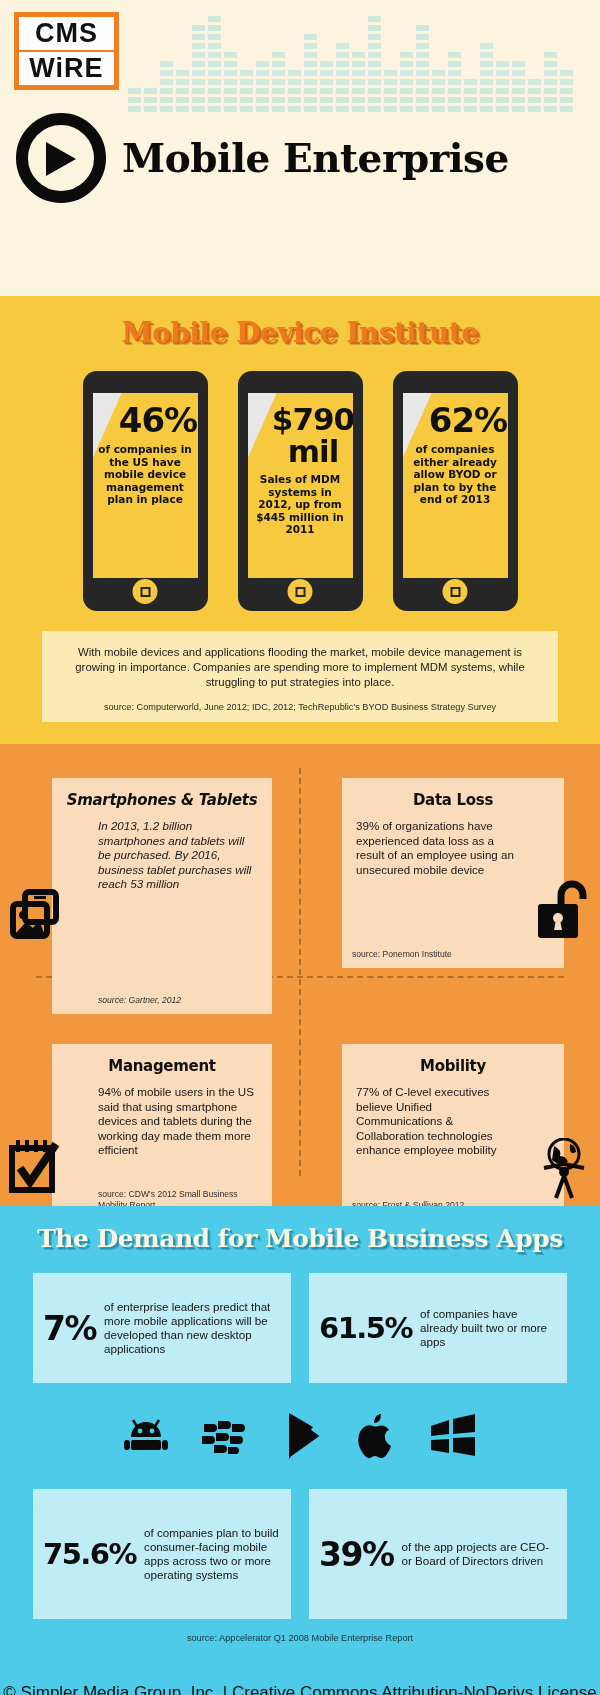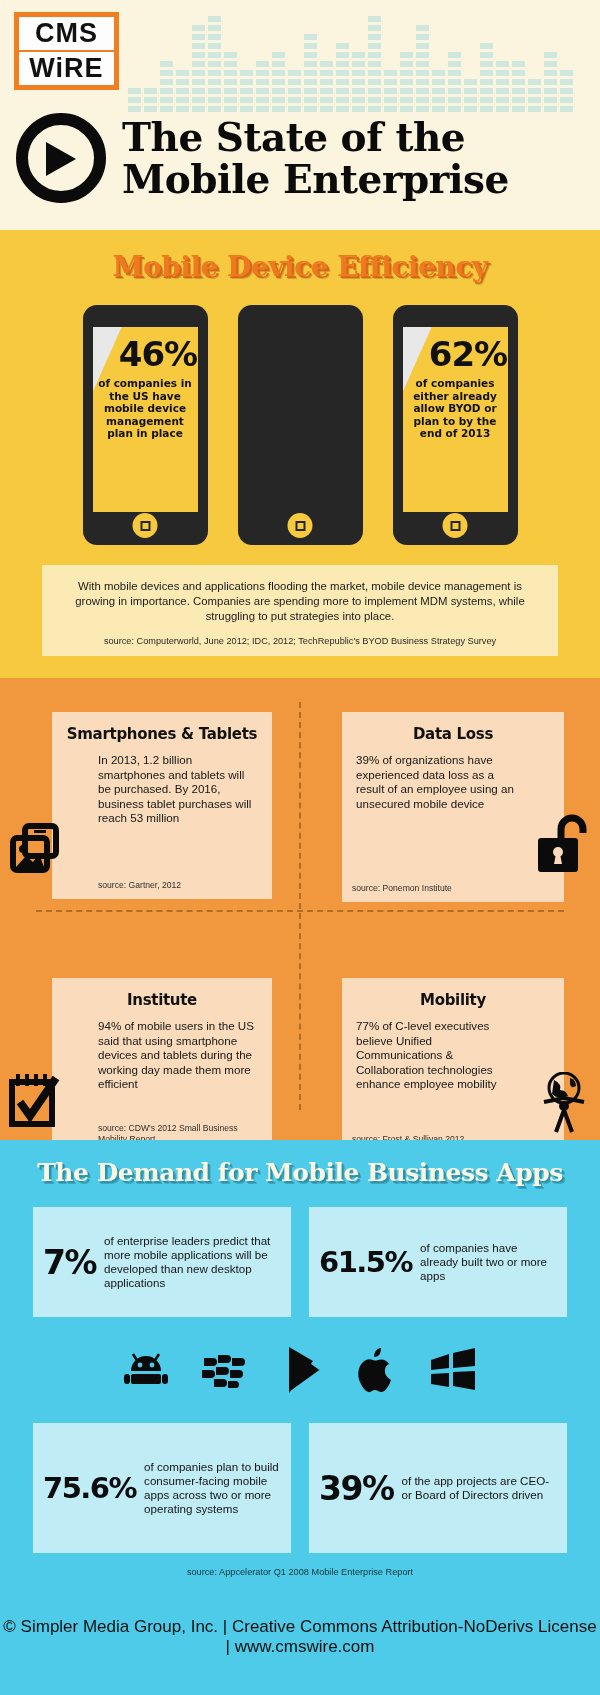--- a/index.html
+++ b/index.html
@@ -5,21 +5,21 @@
   * { box-sizing: border-box; margin:0; padding:0; }
   body {
     width:600px; height:1695px;
     font-family:"Liberation Sans", sans-serif;
     background:#fbf4de;
     overflow:hidden;
   }
   .page { position:relative; width:600px; height:1695px; }
 
   
-  .header { position:relative; height:230px; background:#fbf4de; }
+  .header { position:relative; height:296px; background:#fbf4de; }
   .logo {
     position:absolute; left:14px; top:12px;
     width:105px; height:78px;
     background:#ef7f20;
     padding:5px 5px;
   }
   .logo-line {
     background:#fdfdfd; color:#111;
     font-weight:bold; font-size:27px; line-height:33px;
     letter-spacing:1px; text-align:center;
@@ -107,21 +107,21 @@
   .sec-quad { position:relative; height:462px; background:#f1983e; padding:24px 0 0 0; }
   .vline { position:absolute; left:299px; top:24px; bottom:30px; width:0;
            border-left:2px dashed #7a4a12; opacity:.55; }
   .hline { position:absolute; left:36px; right:36px; top:232px; height:0;
            border-top:2px dashed #7a4a12; opacity:.55; }
   .quad-row { display:flex; }
   .quad { width:300px; position:relative; height:210px; }
   .card {
     position:absolute; background:#fadcbd;
   }
-  .q1 .card { left:52px;  top:10px; width:220px; height:187px; }
+  .q1 .card { left:52px;  top:10px; width:220px; height:236px;font-style:italic; }
   .q2 .card { left:42px;  top:10px; width:222px; height:190px; }
   .q3 .card { left:52px;  top:24px; width:220px; height:175px; }
   .q4 .card { left:42px;  top:24px; width:222px; height:175px; }
   .card h3 {
     font-family:"DejaVu Sans", sans-serif;
     font-size:15px; font-weight:bold; color:#111;
     text-align:center; padding-top:13px; letter-spacing:-0.3px;
   }
   .card p {
     font-size:11.6px; line-height:14.5px; color:#161616;
@@ -362,40 +362,43 @@
         <span style="left: 416px; bottom: 54px; height: 6px; background: rgb(207, 232, 221);"></span>
         <span style="left: 432px; bottom: 0px; height: 6px; background: rgb(207, 232, 221);"></span>
         <span style="left: 432px; bottom: 9px; height: 6px; background: rgb(207, 232, 221);"></span>
         <span style="left: 432px; bottom: 18px; height: 6px; background: rgb(207, 232, 221);"></span>
         <span style="left: 432px; bottom: 27px; height: 6px; background: rgb(207, 232, 221);"></span>
         <span style="left: 432px; bottom: 36px; height: 6px; background: rgb(207, 232, 221);"></span>
       </div>
     <div class="title-wrap">
       <div class="play-circle"></div>
       <div class="main-title">
-        <div>The State of the</div>
         <div>Mobile Enterprise</div>
       </div>
     </div>
   </div>
 
   <div class="sec-mdm">
-    <div class="sec-title-orange">Mobile Device Efficiency</div>
+    <div class="sec-title-orange">Mobile Device Institute</div>
 
     <div class="phones">
       <div class="phone">
         <div class="screen">
           <div class="big-stat">46%</div>
           <div class="stat-desc">of companies in the US have mobile device management plan in place</div>
         </div>
         <div class="home-btn">
             <i></i>
           </div>
       </div>
       <div class="phone">
+        <div class="screen">
+          <div class="big-stat small">$790 mil</div>
+          <div class="stat-desc">Sales of MDM systems in 2012, up from $445 million in 2011</div>
+        </div>
         <div class="home-btn">
             <i></i>
           </div>
       </div>
       <div class="phone">
         <div class="screen">
           <div class="big-stat">62%</div>
           <div class="stat-desc">of companies either already allow BYOD or plan to by the end of 2013</div>
         </div>
         <div class="home-btn">
@@ -444,21 +447,21 @@
             <circle cx="22" cy="40" r="5" fill="#fadcbd"></circle>
             <path d="M20 42 h4 l2 10 h-8 z" fill="#fadcbd"></path>
           </svg>
         </div>
       </div>
     </div>
 
     <div class="quad-row" style="margin-top:42px">
       <div class="quad q3">
         <div class="card">
-          <h3>Institute</h3>
+          <h3>Management</h3>
           <p>94% of mobile users in the US said that using smartphone devices and tablets during the working day made them more efficient</p>
           <div class="src">source:  CDW's 2012 Small Business Mobility Report</div>
         </div>
         <div class="q-icon">
           <svg width="60" height="58" viewBox="0 0 60 58">
             <rect x="4" y="10" width="40" height="42" fill="none" stroke="#0b0b0b" stroke-width="6"></rect>
             <g fill="#0b0b0b">
               <rect x="8" y="2" width="4" height="12"></rect>
                 <rect x="17" y="2" width="4" height="12"></rect>
               <rect x="26" y="2" width="4" height="12"></rect>

